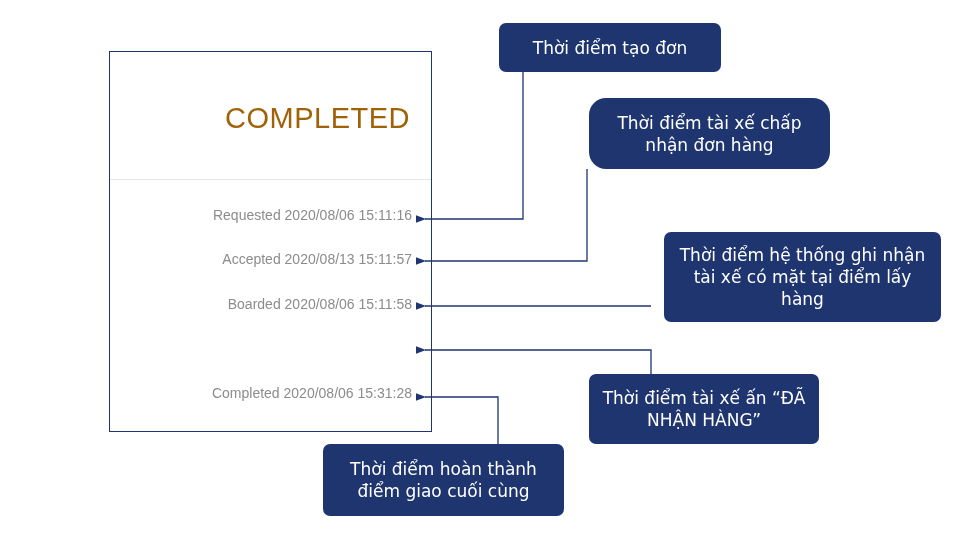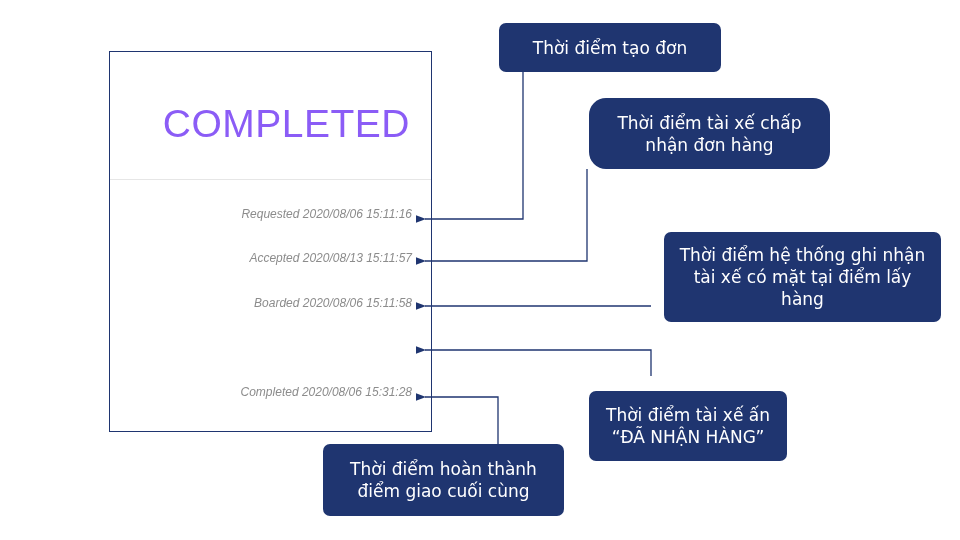--- a/index.html
+++ b/index.html
@@ -1,23 +1,23 @@
 <!DOCTYPE html>
 <html><head>
 <meta charset="utf-8">
 <style>
   html, body { margin:0; padding:0; }
   body { width:960px; height:540px; background:#ffffff; position:relative; overflow:hidden;
          font-family:"DejaVu Sans", sans-serif; }
   .card { position:absolute; left:109px; top:51px; width:323px; height:381px;
           border:1px solid #1f3570; background:#fff; box-sizing:border-box; }
-  .card .status { position:absolute; right:21px; top:50px; font-size:39px; color:#8b5cf6;
+  .card .status { position:absolute; right:21px; top:50px; font-size:29px; color:#a16207;
           letter-spacing:0.5px; font-family:"Liberation Sans", sans-serif; }
   .card .divider { position:absolute; left:0; right:0; top:127px; height:1px; background:#e6e6e6; }
-  .ts { position:absolute; right:19px; font-style:italic; color:#8c8c8c; font-size:12px;
+  .ts { position:absolute; right:19px; color:#8c8c8c; font-size:14px;
         font-family:"Liberation Sans", sans-serif; white-space:nowrap;margin-left:14px; }
   .callout { position:absolute; background:#1f3570; color:#fff; border-radius:7px;
         text-align:center; font-size:17px; line-height:22px; display:flex;
         align-items:center; justify-content:center; box-sizing:border-box; padding:0 10px;
         font-family:"DejaVu Sans", sans-serif; font-weight:normal;margin-left:13px; }
   svg.connectors { position:absolute; left:0; top:0; }
 </style>
 </head>
 <body>
 
@@ -41,14 +41,14 @@
     <path d="M587,169 L587,261 L425,261" marker-end="url(#arr)"></path>
     <path d="M651,306 L425,306" marker-end="url(#arr)"></path>
     <path d="M651,376 L651,350 L425,350" marker-end="url(#arr)"></path>
     <path d="M498,444 L498,397 L425,397" marker-end="url(#arr)"></path>
   </g>
 </svg>
 
 <div class="callout" style="left:486px;top:23px;width:222px;height:49px;">Thời điểm tạo đơn</div>
 <div class="callout" style="left:576px;top:98px;width:241px;height:71px;border-radius:17px;">Thời điểm tài xế chấp nhận đơn hàng</div>
 <div class="callout" style="left:651px;top:232px;width:277px;height:90px;">Thời điểm hệ thống ghi nhận tài xế có mặt tại điểm lấy hàng</div>
-<div class="callout" style="left:576px;top:391px;width:198px;height:70px;">Thời điểm tài xế ấn “ĐÃ NHẬN HÀNG”</div>
+<div class="callout" style="left:576px;top:374px;width:230px;height:70px;">Thời điểm tài xế ấn “ĐÃ NHẬN HÀNG”</div>
 <div class="callout" style="left:310px;top:444px;width:241px;height:72px;">Thời điểm hoàn thành điểm giao cuối cùng</div>
 
 </body></html>

